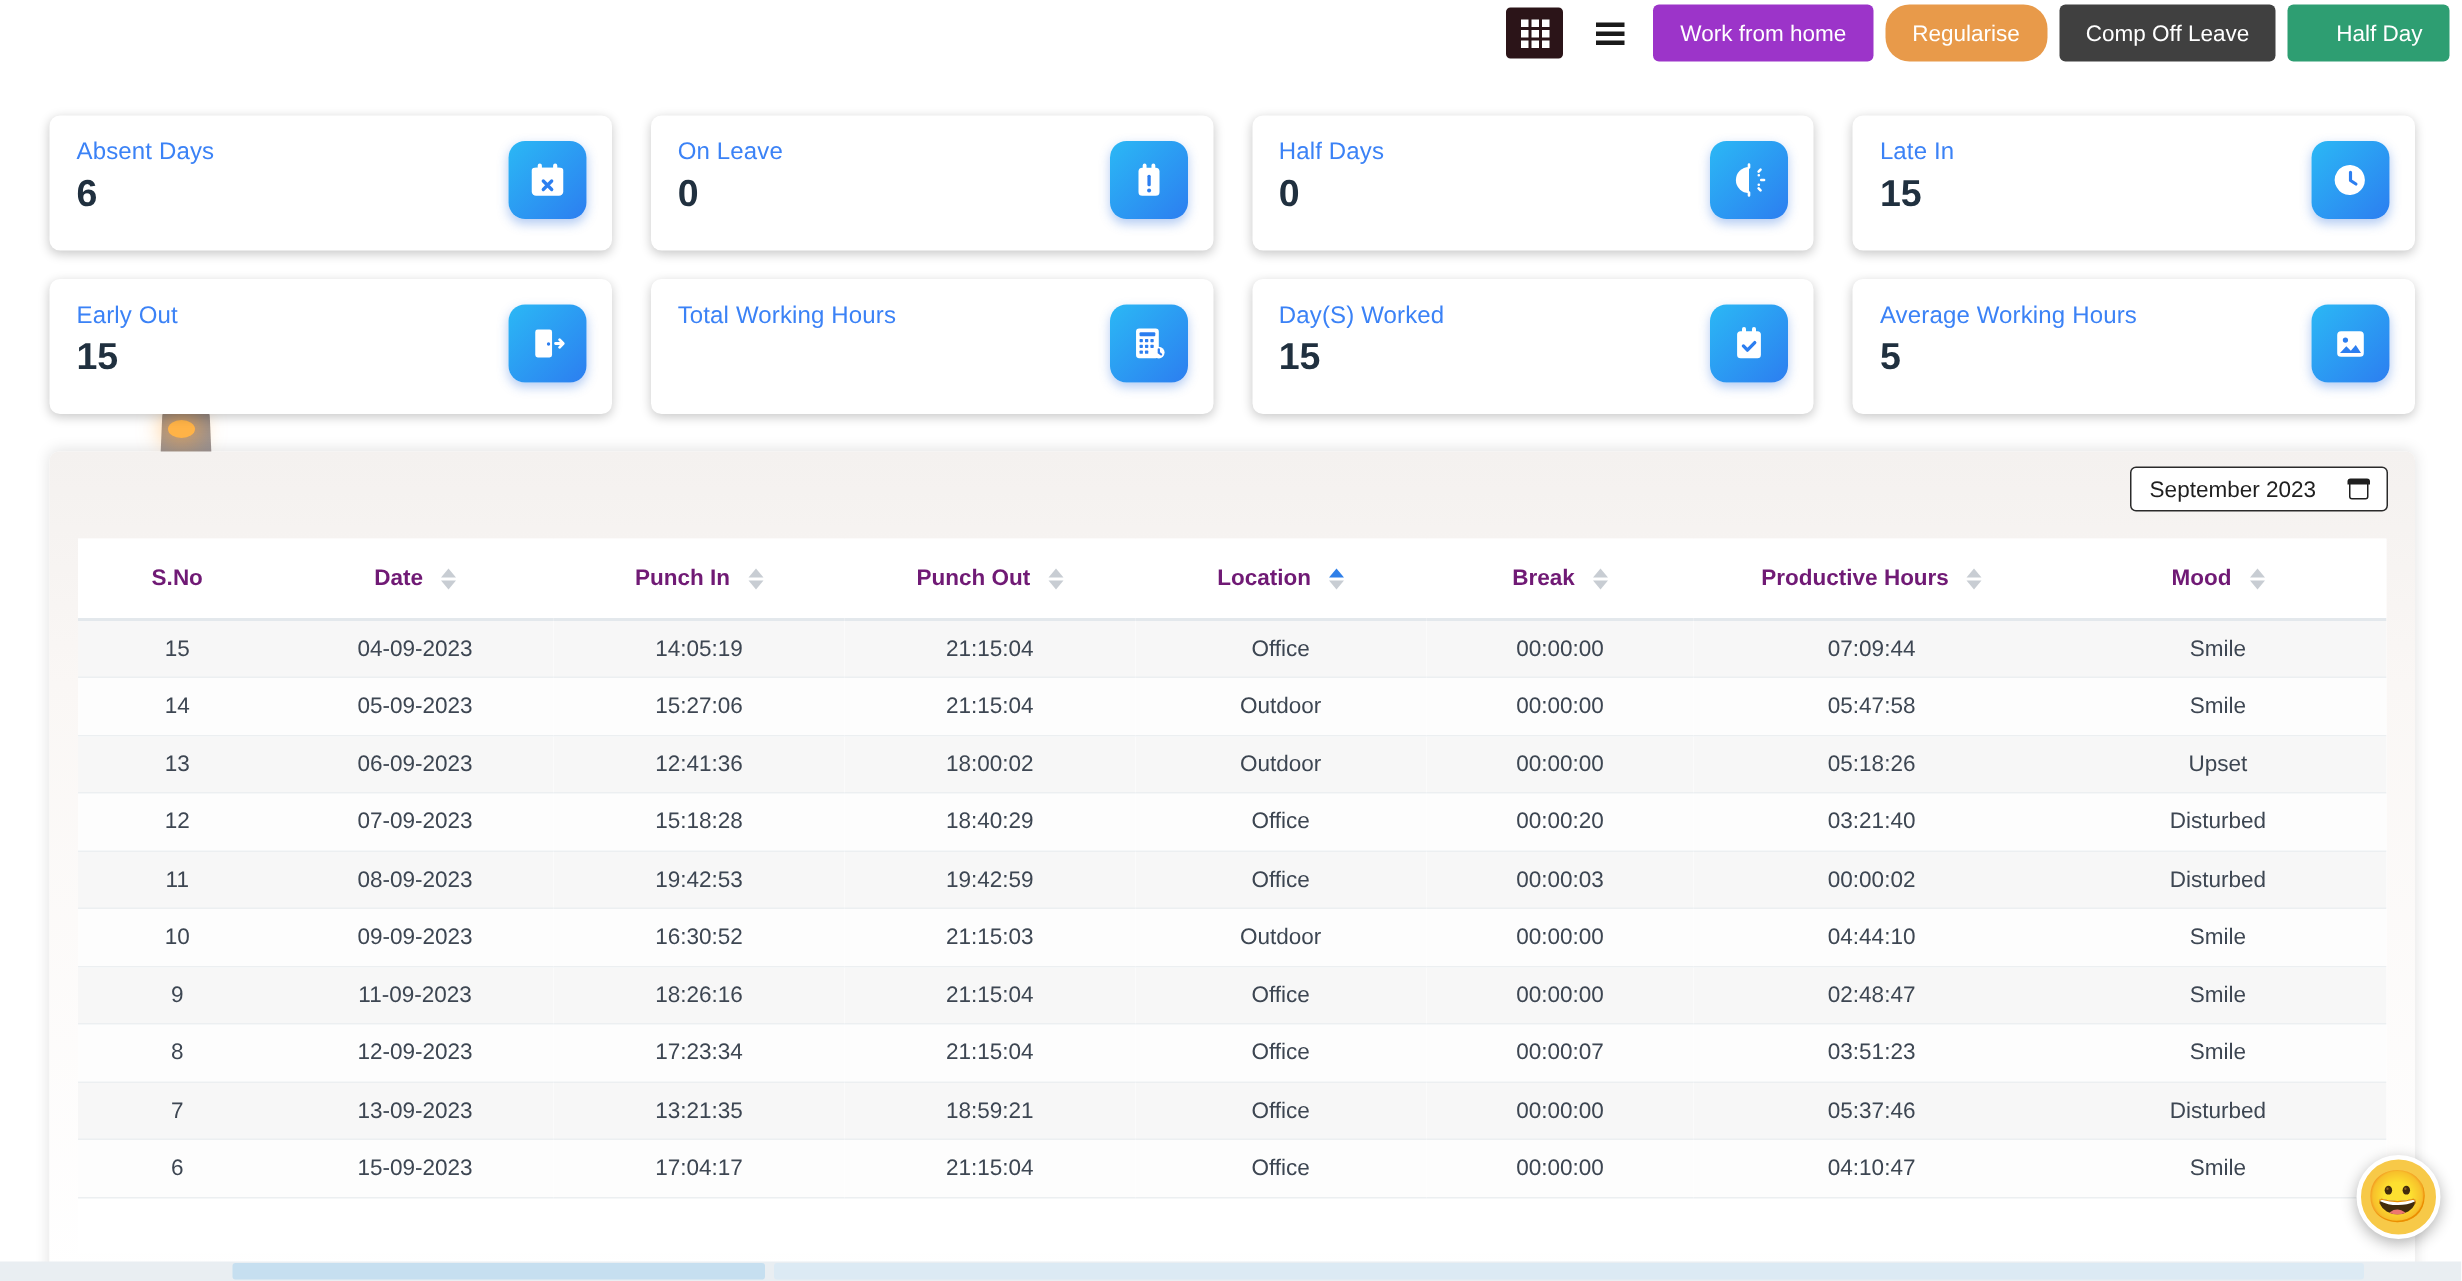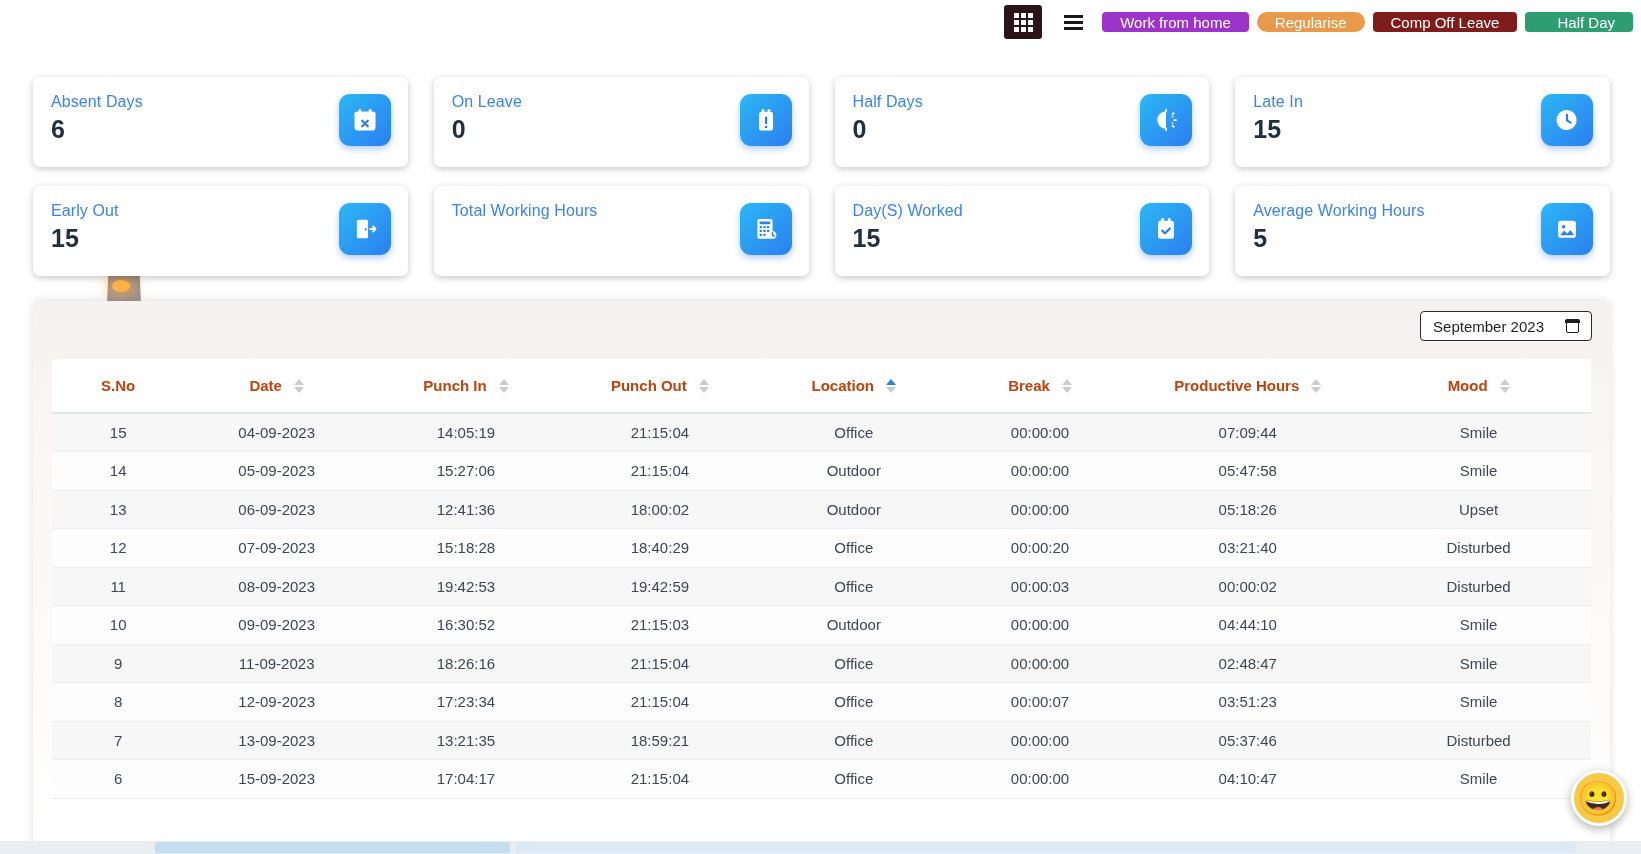--- a/index.html
+++ b/index.html
@@ -87,33 +87,33 @@
     grid-template-columns: repeat(3, 5px);
     grid-template-rows: repeat(3, 5px);
     gap: 2px;
   }
   .grid-glyph i { display:block; width:5px; height:5px; background:#ffffff; }
 
   .list-glyph { display:flex; flex-direction:column; gap:3px; }
   .list-glyph i { display:block; width:19px; height:3px; background:#1a1a1a; }
 
   .act-btn {
-    height: 20px;
+    height: 38px;
     border: none;
     border-radius: 4px;
     color: #ffffff;
     font-size: 15px;
     font-family: "Liberation Sans", sans-serif;
     padding: 0 18px;
     cursor: pointer;
     white-space: nowrap;
   }
   .act-wfh   { background: #9c34c9; }
   .act-reg   { background: #e89a4a; border-radius: 16px; }
-  .act-comp  { background: #7f1d1d; text-align: center; }
+  .act-comp  { background: #404040; text-align: center; }
   .act-half  { background: #2e9e72; padding-left: 32px; }
 
   
   .cards {
     position: absolute;
     left: 33px;
     top: 77px;
     width: 1577px;
     display: grid;
     grid-template-columns: repeat(4, 1fr);
@@ -215,21 +215,21 @@
   }
   table {
     width: 100%;
     border-collapse: collapse;
     table-layout: fixed;
   }
   thead th {
     height: 54px;
     font-size: 15px;
     font-weight: bold;
-    color: #c2410c;
+    color: #701a75;
     background: #ffffff;
     border-bottom: 2px solid #e3e8ec;
     padding: 0;
     vertical-align: middle;
   }
   .th-inner {
     display: flex;
     align-items: center;
     justify-content: center;
     gap: 12px;

